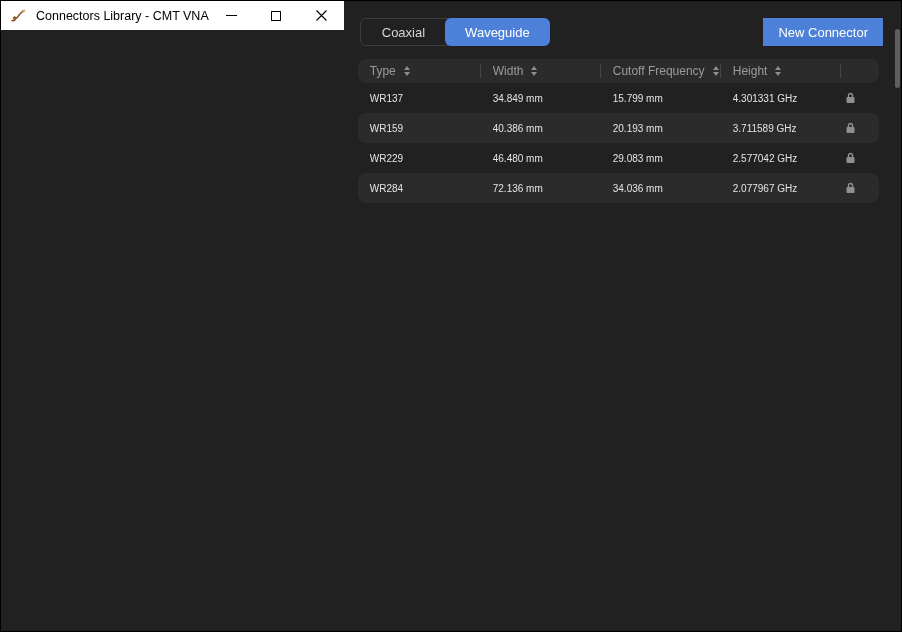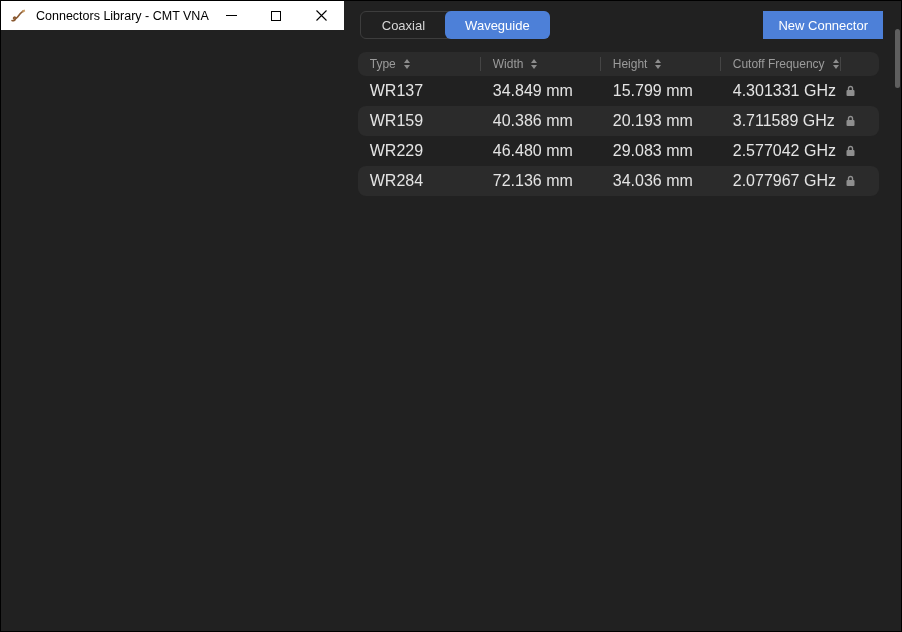--- a/index.html
+++ b/index.html
@@ -23,37 +23,37 @@
   
   .titlebar{height:29px;background:var(--titlebar-bg);display:flex;align-items:center;flex-shrink:0}
   .app-icon{margin:0 9px 0 9px;display:flex;align-items:center}
   .window-title{font-size:12.5px;color:var(--titlebar-text)}
   .win-controls{margin-left:auto;display:flex;height:100%}
   .win-btn{width:45px;height:100%;display:flex;align-items:center;justify-content:center;cursor:default}
   .min-glyph{width:11px;height:1px;background:#000}
   .max-glyph{width:10px;height:10px;border:1px solid #000}
 
   
-  .content{flex:1;position:relative;padding-top:10px}
+  .content{flex:1;position:relative;padding-top:17px}
   .toolbar{display:flex;justify-content:space-between;align-items:center;margin:0 18px 13px 16px}
   .segmented{display:flex;border:1px solid var(--tab-border);border-radius:6px;height:28px;align-items:stretch}
   .seg{padding:0 21px;display:flex;align-items:center;font-size:13px;color:#d6d6d6;border-radius:6px;cursor:default;white-space:nowrap}
   .seg.active{background:var(--accent);color:#ffffff;margin:-1px;padding:0 20px}
   .btn-primary{background:var(--accent);color:#fff;font-size:13px;border:none;border-radius:0;height:28px;padding:0 15px;font-family:inherit;cursor:default}
 
   
   .table{margin:0 22px 16px 14px}
   .thead{height:24px;background:var(--stripe-bg);border-radius:8px;display:flex;align-items:center;font-size:12px;color:var(--header-text)}
   .th{display:flex;align-items:center;padding-left:12px;height:100%;position:relative;cursor:default}
   .th::after{content:"";position:absolute;right:0;top:5px;bottom:5px;width:1px;background:var(--separator)}
   .col-0{width:123px}.col-1{width:120px}.col-2{width:120px}.col-3{width:120px}
   .sort-icon{margin-left:8px;display:inline-flex;flex-direction:column;align-items:center;gap:2px}
   .tri-up{width:0;height:0;border-left:3.5px solid transparent;border-right:3.5px solid transparent;border-bottom:4px solid #8d8d8d}
   .tri-down{width:0;height:0;border-left:3.5px solid transparent;border-right:3.5px solid transparent;border-top:4px solid #8d8d8d}
-  .tbody .tr{height:30px;display:flex;align-items:center;font-size:16px;color:var(--row-text);border-radius:8px}
+  .tbody .tr{height:30px;display:flex;align-items:center;font-size:10px;color:var(--row-text);border-radius:8px}
   .tbody .tr:nth-child(even){background:var(--stripe-bg)}
   .td{padding-left:12px;white-space:nowrap}
   .lock-cell{padding-left:4px;display:flex;align-items:center}
 
   
   .scroll-thumb{position:absolute;top:28px;right:1px;width:5px;height:59px;background:var(--scrollbar-thumb);border-radius:2.5px}
 </style>
 </head>
 <body>
 
@@ -101,29 +101,29 @@
               <span class="tri-down"></span>
             </span>
         </div>
         <div class="th col-1">
           <span>Width</span>
           <span class="sort-icon">
               <span class="tri-up"></span>
               <span class="tri-down"></span>
             </span>
         </div>
-        <div class="th col-2">
-          <span>Height</span>
+        <div class="th col-3">
+          <span>Cutoff Frequency</span>
           <span class="sort-icon">
               <span class="tri-up"></span>
               <span class="tri-down"></span>
             </span>
         </div>
-        <div class="th col-3">
-          <span>Cutoff Frequency</span>
+        <div class="th col-2">
+          <span>Height</span>
           <span class="sort-icon">
               <span class="tri-up"></span>
               <span class="tri-down"></span>
             </span>
         </div>
       </div>
 
       <div class="tbody">
 
         <div class="tr">

